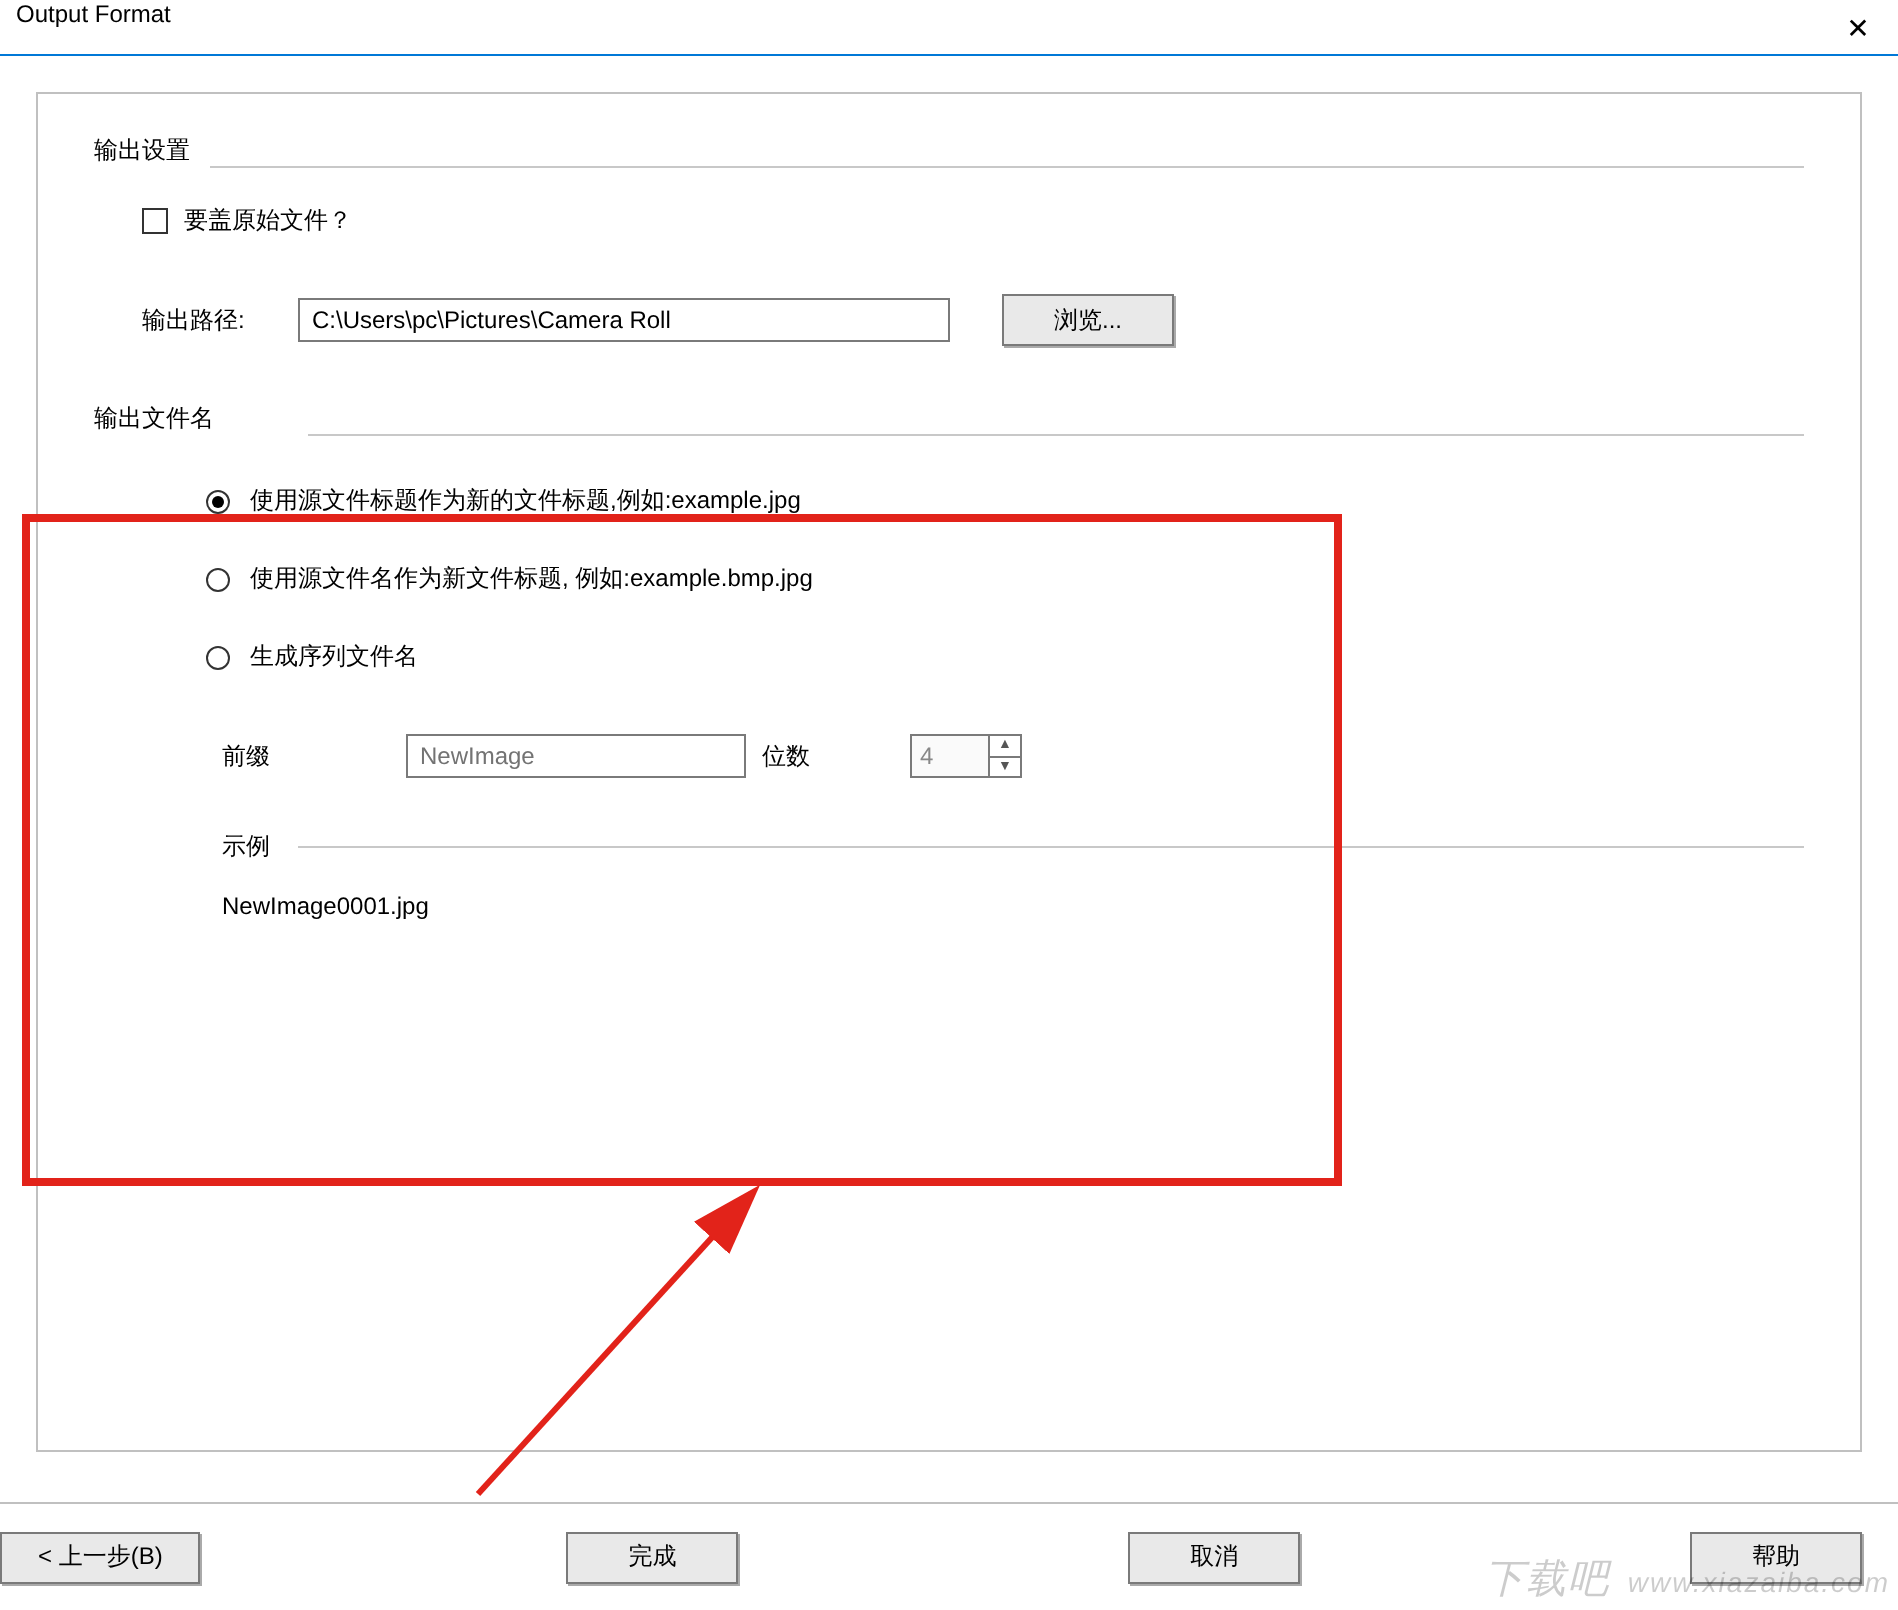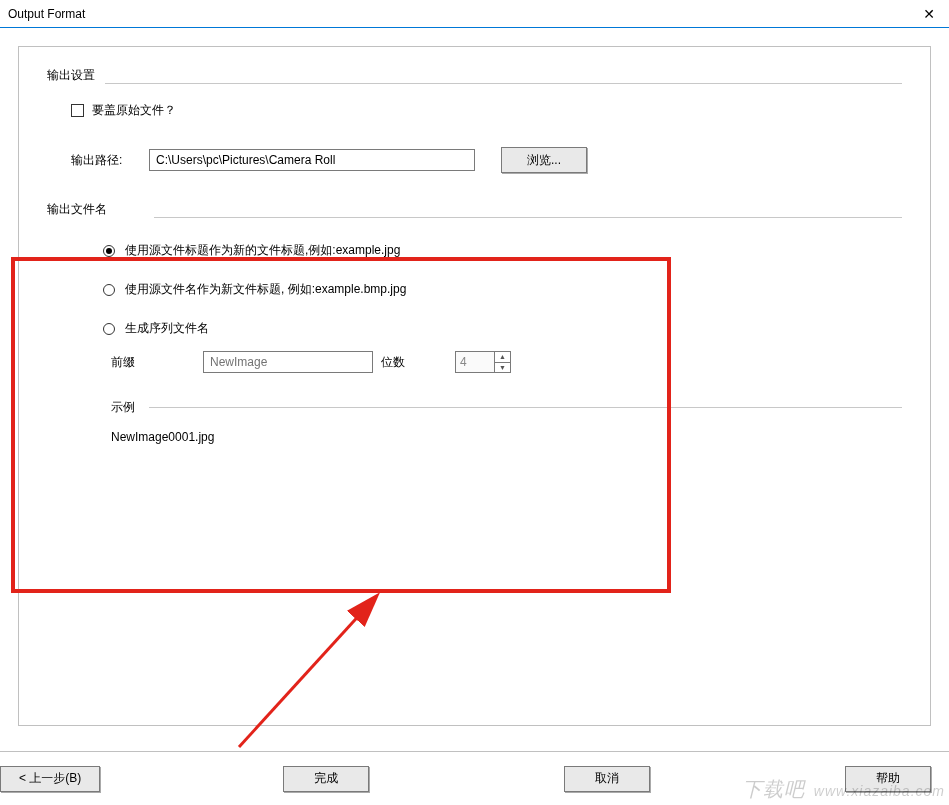--- a/index.html
+++ b/index.html
@@ -1,18 +1,18 @@
 <!DOCTYPE html>
 <html><head>
 <meta charset="utf-8">
 <style>
 * { box-sizing: border-box; margin: 0; padding: 0; }
 body { font-family: "Microsoft YaHei", "Segoe UI", sans-serif; font-size: 12px; background: #fff; color: #000; width: 949px; height: 805px; overflow: hidden; position: relative; }
 
-.titlebar { height: 28px; border-bottom: 1px solid #0078d7; display: flex; align-items: center; justify-content: space-between; padding: 0 0 0 8px; background: #fff; }
+.titlebar { height: 28px; border-bottom: 1px solid #0078d7; display: flex; align-items: flex-start; justify-content: space-between; padding: 0 0 0 8px; background: #fff; }
 .titlebar .title { font-size: 12px; color: #000; }
 .titlebar .close { width: 40px; height: 28px; display: flex; align-items: center; justify-content: center; font-size: 14px; cursor: pointer; }
 
 .content-area { padding: 18px; }
 .inner-panel { border: 1px solid #c0c0c0; padding: 20px 28px 40px 28px; min-height: 680px; background: #fff; position: relative; }
 
 .section { margin-bottom: 10px; }
 .section-header { display: flex; align-items: flex-end; margin-bottom: 18px; }
 .section-header .label { font-size: 12px; color: #000; white-space: nowrap; padding-right: 10px; }
 .section-header .line { flex: 1; height: 1px; background: #c8c8c8; }
@@ -92,21 +92,21 @@
       <div class="radio-row">
         <span class="radio-box selected"></span>
         <span>使用源文件标题作为新的文件标题,例如:example.jpg</span>
       </div>
 
       <div class="radio-row">
         <span class="radio-box"></span>
         <span>使用源文件名作为新文件标题, 例如:example.bmp.jpg</span>
       </div>
 
-      <div class="radio-row" style="margin-bottom:14px;align-items:center;">
+      <div class="radio-row" style="margin-bottom:30px;align-items:center;">
         <span class="radio-box"></span>
         <span>生成序列文件名</span>
       </div>
 
       <div class="prefix-row">
         <span style="width:92px;">前缀</span>
         <input class="text-input disabled" style="width: 170px;" disabled="" value="NewImage">
         <span style="padding:0 10px 0 8px;">位数</span>
         <span style="width:40px;"></span>
         <span class="spinner">

